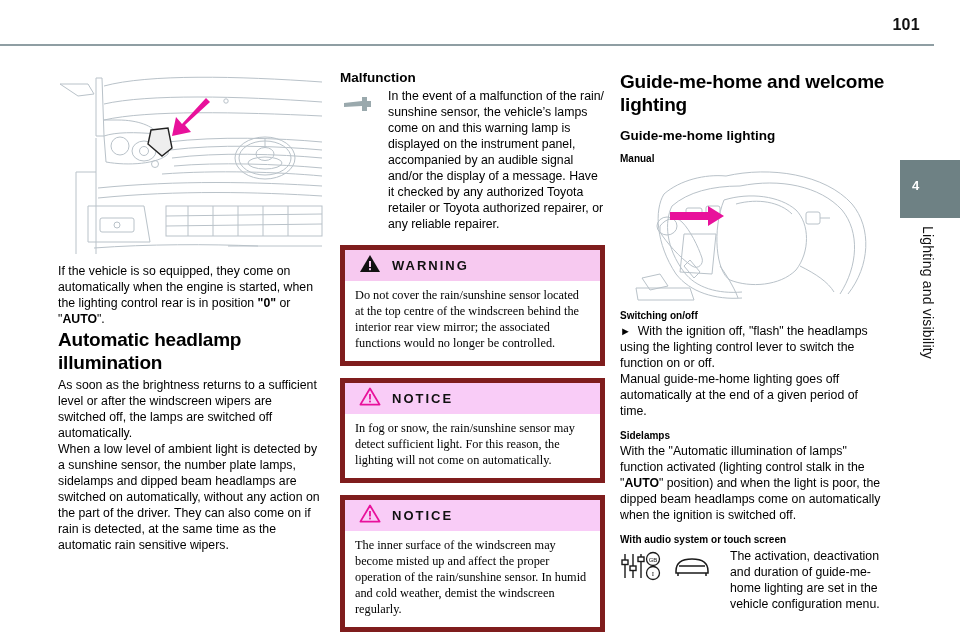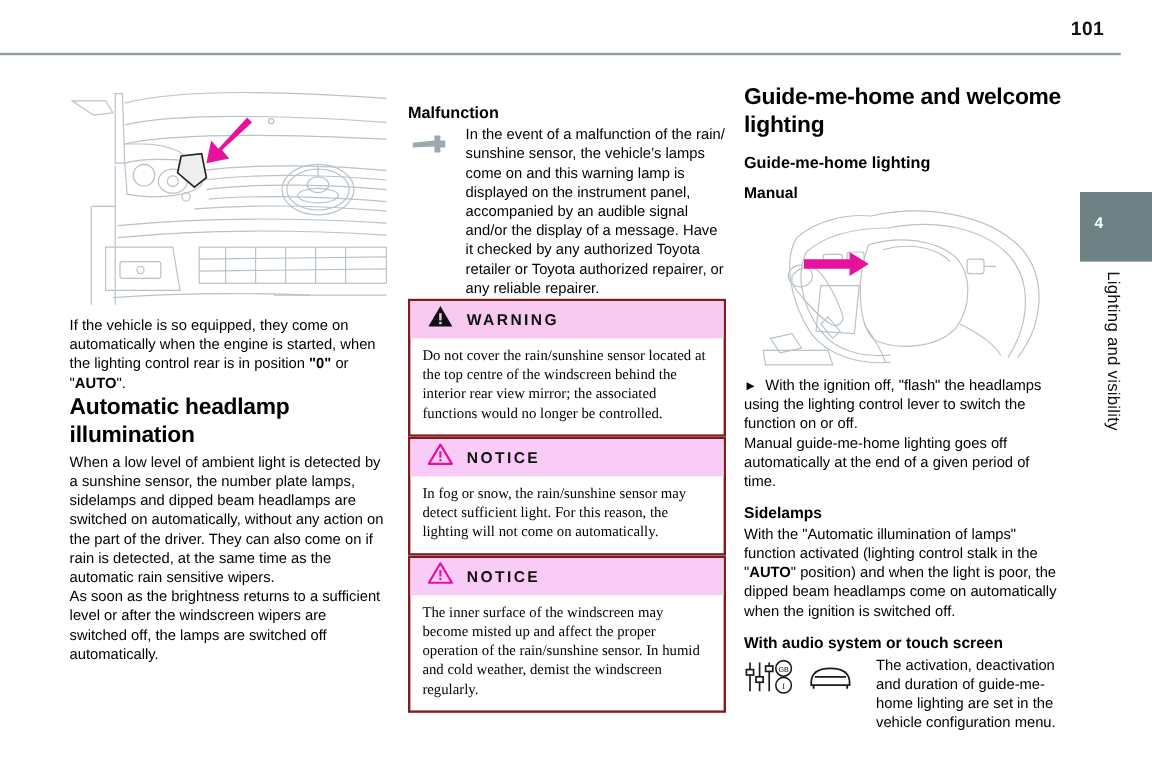--- a/index.html
+++ b/index.html
@@ -82,21 +82,21 @@
     margin-bottom: 4px;
   }
   h2.sub {
     font-size: 13.5px;
     font-weight: bold;
     color: #000000;
     margin-top: 12px;
     margin-bottom: 4px;
   }
   h3.subsub {
-    font-size: 13px;
+    font-size: 10px;
     font-weight: bold;
     color: #000000;
     margin-top: 10px;
     margin-bottom: 3px;
   }
   p.body {
     font-size: 12.3px;
     line-height: 1.30;
     color: #000000;
     margin-bottom: 0;
@@ -108,21 +108,22 @@
 
   
   .illus {
     position: relative;
     margin: 6px 0 8px 0;
   }
   .illus svg { display: block; }
 
   
   .alertbox {
-    border: 2px solid #7f1d1d;
+    border: 5px solid #7f1d1d;
+    margin-top: 12px;
     background: #ffffff;
   }
   .alert-head {
     background: #f7c9f0;
     height: 31px;
     display: flex;
     align-items: center;
     padding-left: 14px;
     gap: 11px;
   }
@@ -247,27 +248,27 @@
         <g fill="#e8119b">
           <path d="M148 22 L124 48 L118 41 L114 60 L133 56 L127 49 L152 26 Z"></path>
         </g>
       </svg>
     </div>
 
     <p class="body"><span>If the vehicle is so equipped, they come on automatically when the engine is started, when the lighting control rear is in position </span><b>"0"</b><span> or "</span><b>AUTO</b><span>".</span></p>
 
     <h1 class="sec" style="margin-top:0">Automatic headlamp illumination</h1>
 
+    <p class="body">As soon as the brightness returns to a sufficient level or after the windscreen wipers are switched off, the lamps are switched off automatically.</p>
     <p class="body">When a low level of ambient light is detected by a sunshine sensor, the number plate lamps, sidelamps and dipped beam headlamps are switched on automatically, without any action on the part of the driver. They can also come on if rain is detected, at the same time as the automatic rain sensitive wipers.</p>
-    <p class="body">As soon as the brightness returns to a sufficient level or after the windscreen wipers are switched off, the lamps are switched off automatically.</p>
   </div>
 
   <div class="col col-mid">
 
-    <h2 class="sub" style="margin-top:16px">Malfunction</h2>
+    <h2 class="sub" style="margin-top:0">Malfunction</h2>
 
     <div class="icon-para">
       <span class="ic">
         <svg width="36" height="26" viewBox="0 0 36 26">
           <g fill="#9aa9ad">
             <path d="M4 12 L22 10 L22 6 L27 6 L27 10 L31 10 L31 16 L27 16 L27 20 L22 20 L22 15 L4 16 Z"></path>
           </g>
         </svg>
       </span>
       <p class="body lead">In the event of a malfunction of the rain/ sunshine sensor, the vehicle’s lamps come on and this warning lamp is displayed on the instrument panel, accompanied by an audible signal and/or the display of a message. Have it checked by any authorized Toyota retailer or Toyota authorized repairer, or any reliable repairer.</p>
@@ -356,20 +357,21 @@
           <ellipse cx="47" cy="56" rx="10" ry="9"></ellipse>
           <path d="M70 90 L80 102 L74 108 L64 96 Z"></path>
         </g>
 
         <g fill="#e8119b">
           <path d="M50 42 L88 42 L88 36 L104 46 L88 56 L88 50 L50 50 Z"></path>
         </g>
       </svg>
     </div>
 
+    <h3 class="subsub" style="margin-top:2px">Switching on/off</h3>
 
     <p class="body"><span class="arrow-bullet">►</span>&nbsp; <span>With the ignition off, "flash" the headlamps using the lighting control lever to switch the function on or off.</span></p>
 
     <p class="body">Manual guide-me-home lighting goes off automatically at the end of a given period of time.</p>
 
     <h3 class="subsub">Sidelamps</h3>
 
     <p class="body tight"><span>With the "Automatic illumination of lamps" function activated (lighting control stalk in the "</span><b>AUTO</b><span>" position) and when the light is poor, the dipped beam headlamps come on automatically when the ignition is switched off.</span></p>
 
     <h3 class="subsub">With audio system or touch screen</h3>

